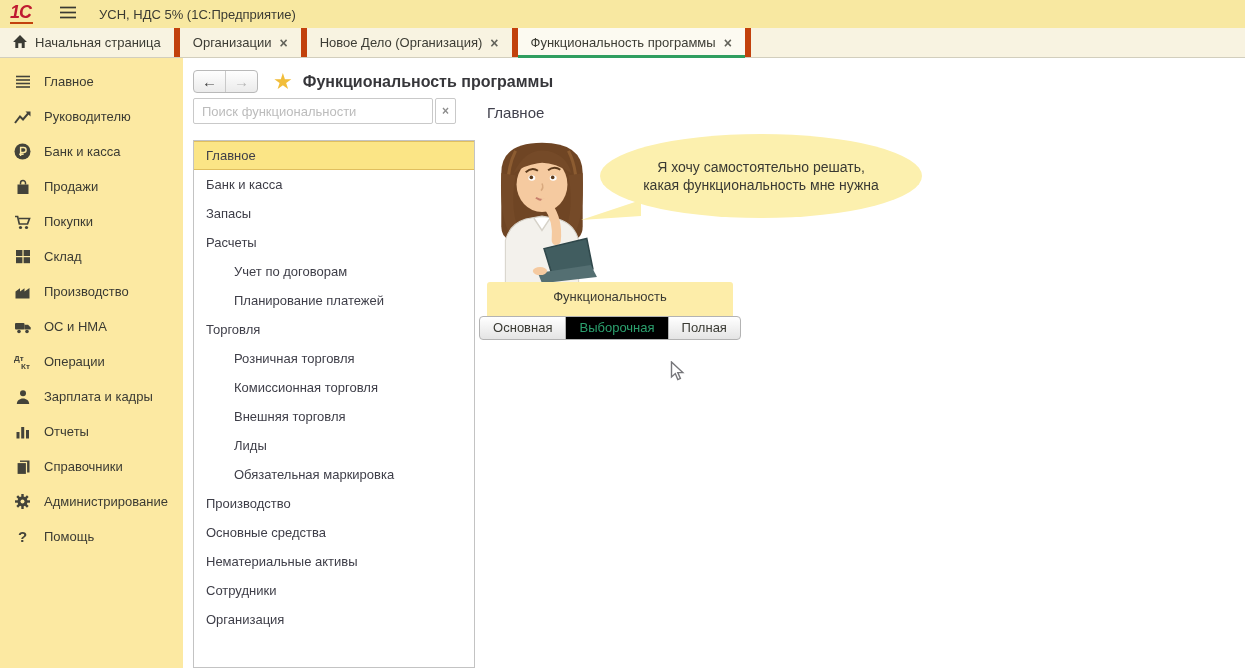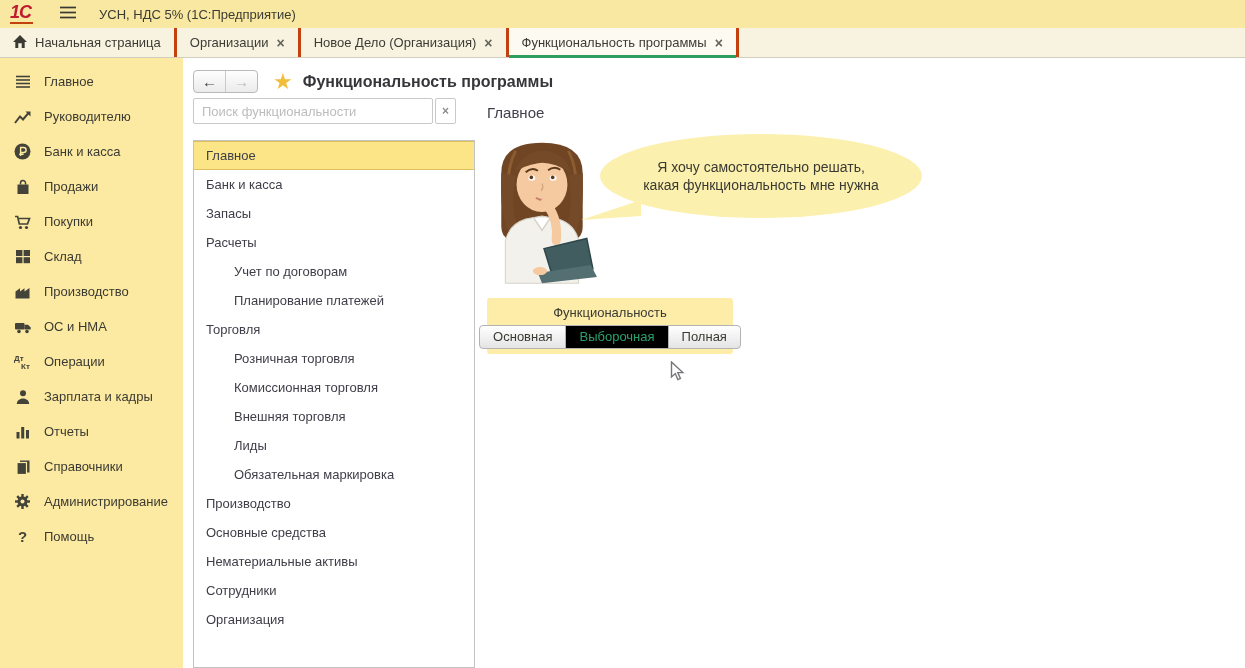--- a/index.html
+++ b/index.html
@@ -8,21 +8,21 @@
     font-family:"Liberation Sans","DejaVu Sans",sans-serif;
     background:#ffffff;color:#3b3b33;
   }
   
   .topbar{position:absolute;left:0;top:0;right:0;height:28px;background:#f8e8a1;display:flex;align-items:center;}
   .logo{color:#bf1b31;font-weight:800;font-style:italic;font-size:18px;margin-left:10px;letter-spacing:-1px;border-bottom:2px solid #c2410c;line-height:17px;padding:0 2px 1px 0;}
   .hamburger{margin-left:26px;display:flex;align-items:center;}
   .win-title{font-size:13px;color:#3b3b33;margin-left:22px;}
   
   .tabbar{position:absolute;left:0;top:28px;right:0;height:30px;background:#f8f3e1;border-bottom:1px solid #d2cebd;display:flex;box-sizing:border-box;}
-  .tab{display:flex;align-items:center;padding:0 13px;font-size:13px;color:#3c3c34;border-right:3px solid #c2410c;position:relative;white-space:nowrap;}
+  .tab{display:flex;align-items:center;padding:0 13px;font-size:13px;color:#3c3c34;border-right:6px solid #c2410c;position:relative;white-space:nowrap;}
   .tab .tab-label{margin-left:8px;}
   .tab .tab-label:first-child{margin-left:0;}
   .tab .close{color:#63635b;font-size:14px;margin-left:8px;font-weight:bold;}
   .tab.active{background:#fcfaf1;}
   .tab.active::after{content:"";position:absolute;left:0;right:0;bottom:-1px;height:3px;background:#2f9e60;}
   
   .sidebar{position:absolute;left:0;top:58px;width:183px;bottom:0;background:#fce9a2;padding-top:6px;box-sizing:border-box;}
   .side-item{height:35px;display:flex;align-items:center;padding-left:13px;font-size:13px;color:#3b3b33;cursor:default;}
   .side-item .icon{width:19px;height:18px;display:flex;align-items:center;justify-content:center;margin-right:12px;flex:none;}
   .qmark{font-size:15px;font-weight:bold;color:#43433a;}
@@ -42,23 +42,23 @@
   
   .feature-panel{position:absolute;left:10px;top:82px;width:282px;bottom:0;border:1px solid #c3c3c3;background:#fff;box-sizing:border-box;overflow:hidden;}
   .f-row{height:29px;line-height:29px;padding-left:12px;font-size:13px;color:#3e3e48;box-sizing:border-box;cursor:default;}
   .f-row.indent{padding-left:40px;}
   .f-row.selected{background:#fbe586;border-top:1px solid #e0bf5f;border-bottom:1px solid #e0bf5f;line-height:27px;}
   
   .content-heading{position:absolute;left:304px;top:46px;font-size:15px;color:#41414d;}
   .avatar{position:absolute;left:302px;top:80px;width:115px;height:150px;}
   .bubble{position:absolute;left:417px;top:76px;width:322px;height:84px;background:#fcf0ae;border-radius:50%;display:flex;flex-direction:column;justify-content:center;align-items:center;text-align:center;font-size:14px;color:#3a3a33;line-height:18px;}
   .bubble-tail{position:absolute;left:396px;top:138px;}
-  .func-panel{position:absolute;left:304px;top:240px;width:246px;height:56px;background:#fdeda9;border-radius:3px;}
+  .func-panel{position:absolute;left:304px;top:224px;width:246px;height:56px;background:#fdeda9;border-radius:3px;}
   .func-label{text-align:center;font-size:13px;color:#3a3a33;padding-top:7px;}
-  .func-btns{display:flex;justify-content:center;margin-top:5px;}
+  .func-btns{display:flex;justify-content:center;margin-top:12px;}
   .func-btn{height:24px;line-height:22px;padding:0 13px;font-size:13px;color:#3a3a33;background:linear-gradient(#ffffff,#e4e4e4);border:1px solid #b3b3b3;margin-left:-1px;box-sizing:border-box;cursor:default;}
   .func-btn.first{border-radius:4px 0 0 4px;margin-left:0;}
   .func-btn.last{border-radius:0 4px 4px 0;}
   .func-btn.selected{background:#000000;color:#2ba06e;position:relative;z-index:1;}
   .cursor{position:absolute;left:487px;top:303px;z-index:5;}
 </style>
 </head>
 <body>
 
 <div class="topbar">

